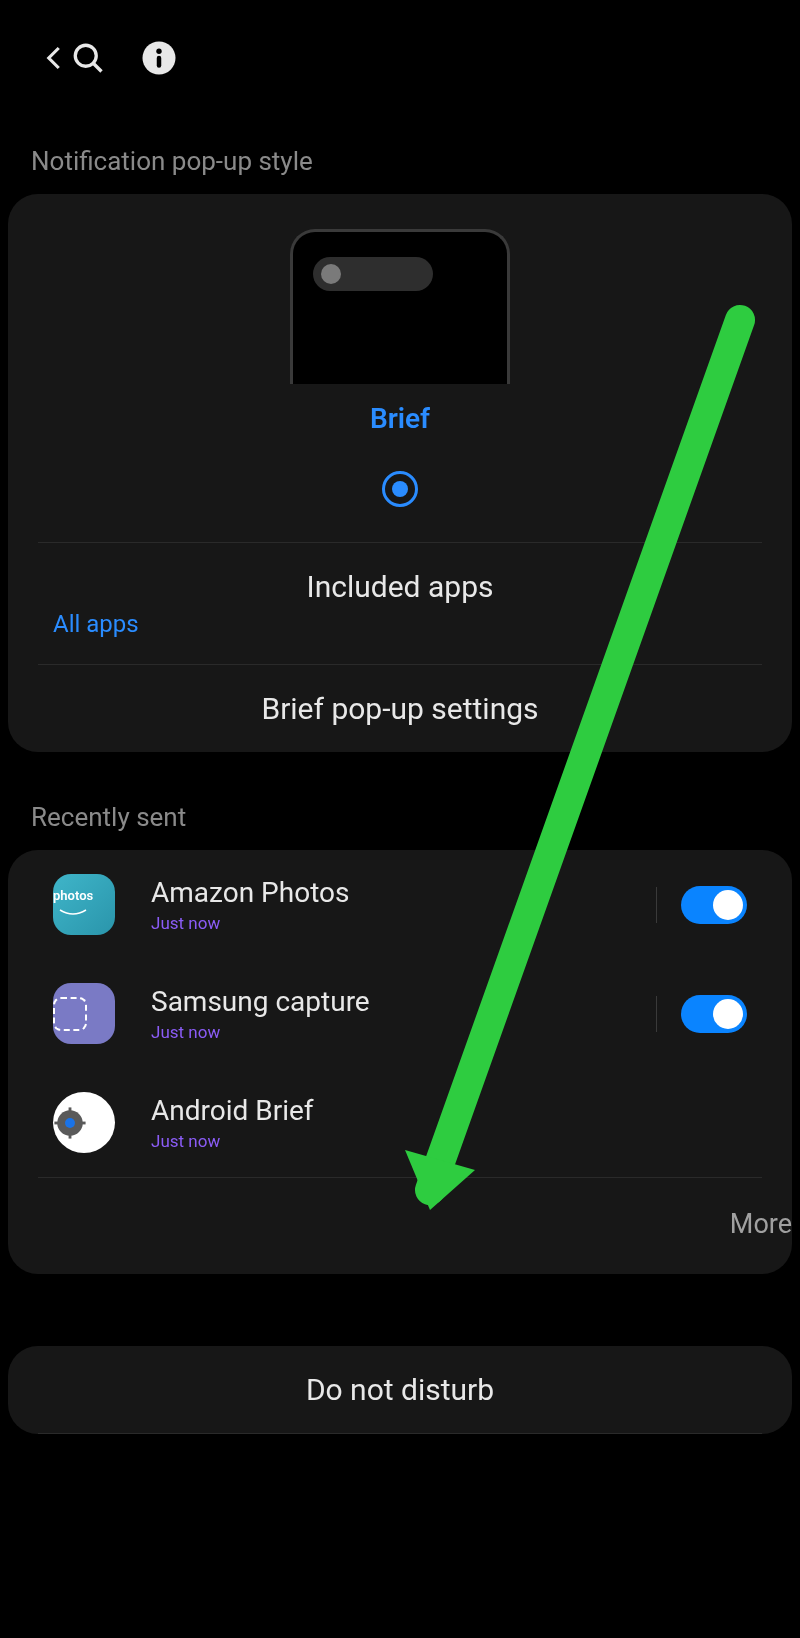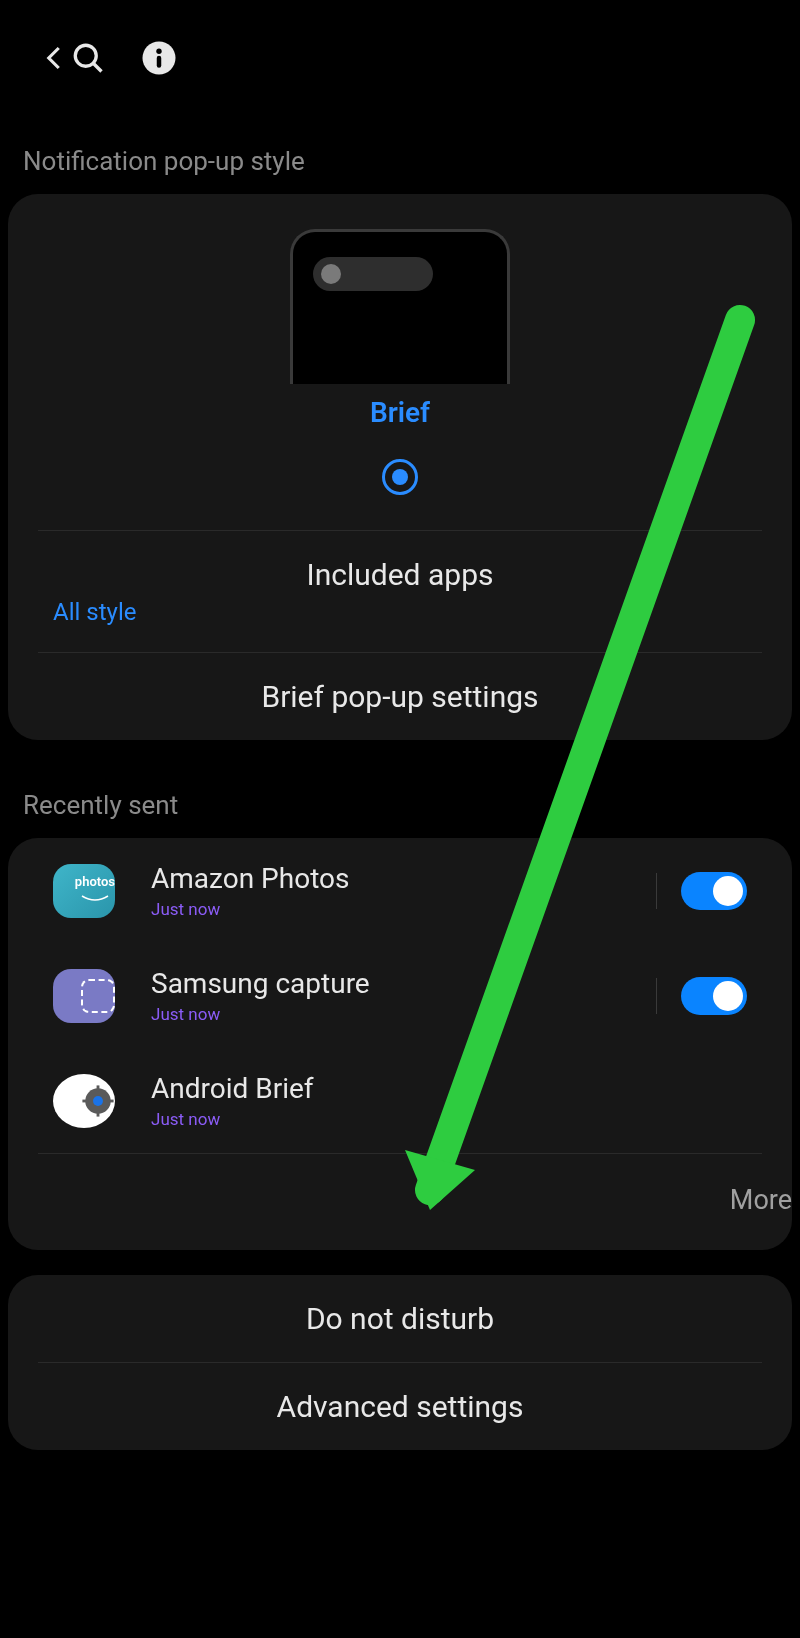--- a/index.html
+++ b/index.html
@@ -18,33 +18,33 @@
   padding: 40px 40px 20px 40px;
 }
 .back-btn { width: 30px; height: 30px; cursor: pointer; }
 .title { font-size: 34px; font-weight: 500; margin-left: 30px; flex: 1; }
 .header-actions { display: flex; gap: 35px; align-items: center; }
 .icon-btn { width: 36px; height: 36px; cursor: pointer; }
 
 .section-label {
   color: #8a8a8a;
   font-size: 26px;
-  padding: 50px 50px 18px 23px;
+  padding: 50px 50px 18px 31px;
 }
 
 .card {
   background: #171717;
   border-radius: 30px;
   margin: 0 8px;
   padding: 0;
   overflow: hidden;
 }
 
 .style-row { display: flex; padding: 35px 0 35px 0; }
-.style-option { flex: 1; display: flex; flex-direction: column; align-items: center; gap: 12px; cursor: pointer; }
+.style-option { flex: 1; display: flex; flex-direction: column; align-items: center; gap: 18px; cursor: pointer; }
 .phone-preview {
   width: 220px; height: 155px;
   border: 3px solid #3a3a3a;
   border-bottom: none;
   border-radius: 25px 25px 0 0;
   background: #000;
   position: relative;
   padding: 25px 20px;
 }
 .brief-pill {
@@ -79,23 +79,23 @@
 
 .row { padding: 26px 45px; cursor: pointer; }
 .row-title { font-size: 30px; color: #e8e8e8; text-align: center; }
 .row-sub { font-size: 24px; color: #2a8cff; margin-top: 6px; }
 
 .app-row {
   display: flex; align-items: center;
   padding: 24px 45px; gap: 36px;
 }
 .app-icon {
-  width: 62px; height: 54px;
+  width: 62px; height: 61px;
   border-radius: 18px;
-  display: flex; align-items: center; justify-content: flex-end;
+  display: flex; align-items: center; justify-content: flex-start;
   flex-shrink: 0;
 }
 .app-icon.photos { background: linear-gradient(135deg, #3fb5c9, #2a95ab); }
 .photos-text { color: #fff; font-size: 13px; font-weight: 600; }
 .app-icon.capture { background: #7a7ac5; }
 .capture-inner {
   width: 34px; height: 34px; border: 2px dashed #fff; border-radius: 8px;
 }
 .app-icon.system { background: #fff; border-radius: 50%; }
 .gear { width: 34px; height: 34px; }
@@ -121,21 +121,21 @@
 }
 
 .more-row {
   text-align: right;
   padding: 30px 0 34px 0;
   color: #a0a0a0;
   font-size: 27px;
   cursor: pointer;
 }
 
-.card.bottom { margin-top: 25px; }
+.card.bottom { margin-top: 72px; }
 
 .annotation-arrow {
   position: absolute;
   pointer-events: none;
   z-index: 100;
 }
 </style>
 </head>
 <body>
 
@@ -172,21 +172,21 @@
             <div class="brief-dot"></div>
           </div>
       </div>
       <div class="style-label active">Brief</div>
       <div class="radio on"></div>
     </div>
   </div>
   <div class="divider"></div>
   <div class="row">
     <div class="row-title">Included apps</div>
-    <div class="row-sub">All style</div>
+    <div class="row-sub">All apps</div>
   </div>
   <div class="divider"></div>
   <div class="row">
     <div class="row-title">Brief pop-up settings</div>
   </div>
 </div>
 
 <div class="section-label">Recently sent</div>
 
 <div class="card">
@@ -244,23 +244,20 @@
 
   <div class="divider"></div>
   <div class="more-row">More</div>
 </div>
 
 <div class="card bottom">
   <div class="row">
     <div class="row-title">Do not disturb</div>
   </div>
   <div class="divider"></div>
-  <div class="row">
-    <div class="row-title">Advanced settings</div>
-  </div>
 </div>
 
 <svg class="annotation-arrow" style="left:380px; top:300px;" width="380" height="920" viewBox="0 0 380 920">
   <defs>
     <marker id="arrowhead" markerWidth="12" markerHeight="12" refX="6" refY="6" orient="auto">
       <path d="M0,0 L12,6 L0,12 L3,6 Z" fill="#2ecc40"></path>
     </marker>
   </defs>
   <line x1="360" y1="20" x2="50" y2="890" stroke="#2ecc40" stroke-width="30" stroke-linecap="round"></line>
   <path d="M 25 850 L 50 910 L 95 870 Z" fill="#2ecc40"></path>

